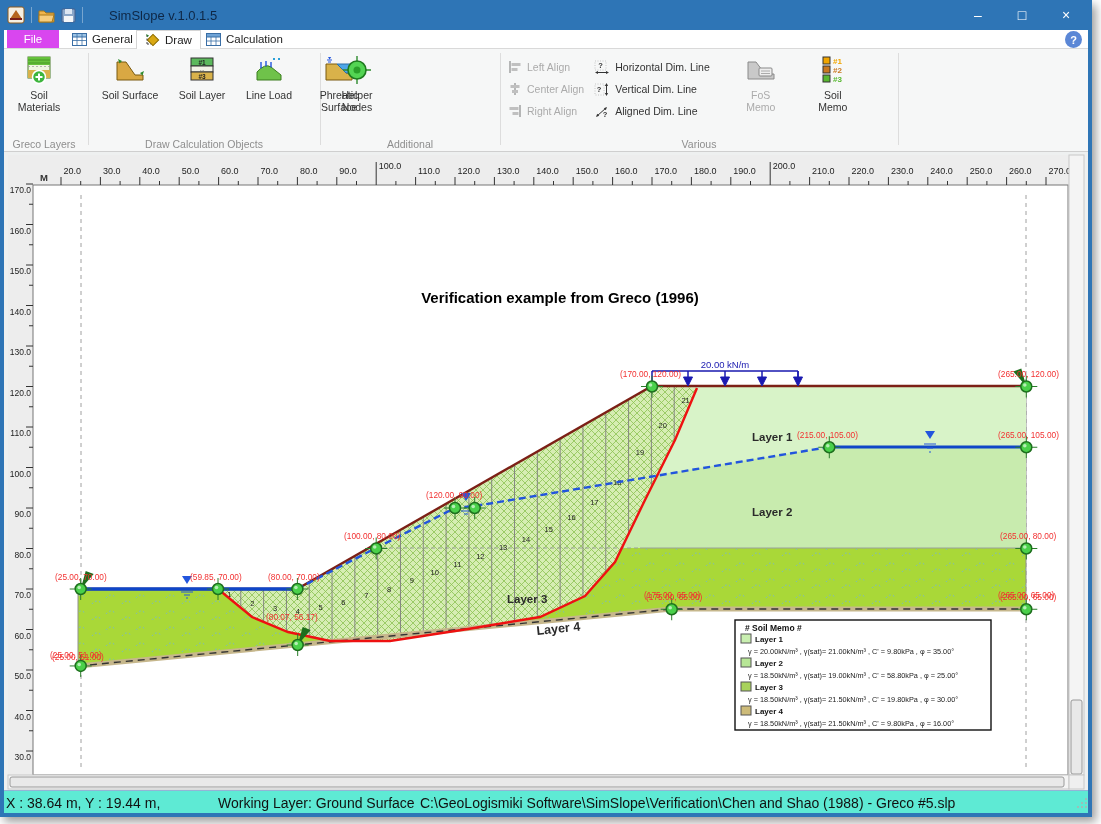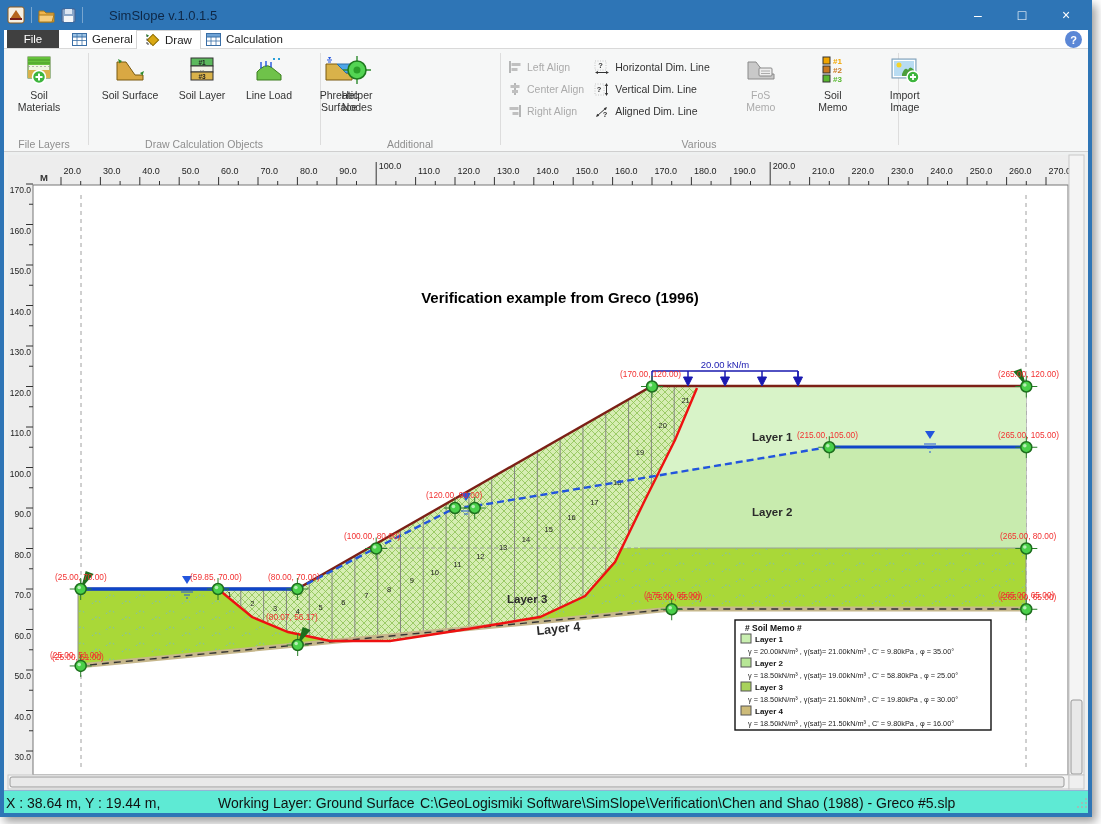--- a/index.html
+++ b/index.html
@@ -8,21 +8,21 @@
   
   .titlebar{position:absolute;left:0;top:0;width:100%;height:30px;background:#2e75b6;border-bottom:1px solid #a3a3a3;display:flex;align-items:center;}
   .qat{display:flex;align-items:center;gap:6px;padding-left:7px;}
   .qat .sep{width:1px;height:16px;background:rgba(255,255,255,.35);}
   .title-text{color:#0e2746;font-size:13px;margin-left:26px;}
   .wctrls{position:absolute;right:4px;top:0;height:30px;display:flex;}
   .wbtn{width:44px;height:30px;color:#fff;font-size:14px;display:flex;align-items:center;justify-content:center;}
   
   .tabrow{position:absolute;left:0;top:30px;width:100%;height:18px;background:#ffffff;}
   .tab{position:absolute;top:0;height:18px;display:flex;align-items:center;gap:5px;font-size:11.5px;color:#222;padding:0 8px;box-sizing:border-box;}
-  .tab-file{left:7px;width:52px;background:#404040;color:#fff;justify-content:center;}
+  .tab-file{left:7px;width:52px;background:#d946ef;color:#fff;justify-content:center;}
   .tab-active{background:#fff;border:1px solid #d5d5d5;border-bottom:none;height:19px;z-index:5;justify-content:flex-end;}
   .helpbtn{position:absolute;right:10px;top:1px;width:17px;height:17px;border-radius:50%;background:#5b87d6;color:#fff;font-size:11px;font-weight:bold;display:flex;align-items:center;justify-content:center;}
   
   .ribbon{position:absolute;left:0;top:48px;width:100%;height:104px;background:#f6f7f7;border-top:1px solid #d9d9d9;border-bottom:1px solid #cfcfcf;box-sizing:border-box;}
   .rsep{position:absolute;top:4px;height:92px;width:1px;background:#ddd;}
   .gcap{position:absolute;bottom:1px;font-size:10.5px;color:#8e8e8e;text-align:center;}
   .ggrp{position:absolute;top:2px;display:flex;gap:2px;}
   .rbtn{display:flex;flex-direction:column;align-items:center;padding:3px 4px 0 4px;min-width:54px;}
   .rbtn .lbl{font-size:10.5px;color:#333;text-align:center;line-height:1.15;margin-top:3px;}
   .rbtn.disabled .lbl{color:#ababab;}
@@ -128,21 +128,21 @@
           <path d="M5 6 H27 M5 9 H27" stroke="#3f8f22" stroke-width="0.8"></path>
           <rect x="5" y="16" width="22" height="8" fill="#d9b24a"></rect>
           <path d="M5 12.5 H27" stroke="#999" stroke-width="0.7" stroke-dasharray="2 2"></path>
           <circle cx="16" cy="23" r="6.5" fill="#3db53d" stroke="#fff" stroke-width="1.5"></circle>
           <path d="M16 19.5 V26.5 M12.5 23 H19.5" stroke="#fff" stroke-width="2"></path>
         </svg>
         <div class="lbl"><span>Soil</span><br>
         <span>Materials</span></div>
       </div>
     </div>
-    <div class="gcap" style="left:0;width:88px;">File Layers</div>
+    <div class="gcap" style="left:0;width:88px;">Greco Layers</div>
 
     <div class="ggrp" style="left:93px;">
       <div class="rbtn" style="min-width:66px;">
         <svg width="34" height="32" viewBox="0 0 34 32">
           <path d="M4 8 L13 8 L22 21 L30 21 L30 26 L4 26 Z" fill="#d9a843" stroke="#7a5a10"></path>
           <path d="M5 5 l4 2 -2.5 2.5 Z" fill="#2e8b2e"></path>
           <path d="M31 17 l-4 2 2.5 2.5 Z" fill="#2e8b2e"></path>
         </svg>
         <div class="lbl"><span>Soil Surface</span></div>
       </div>
@@ -260,32 +260,20 @@
         <svg width="32" height="32" viewBox="0 0 32 32">
           <rect x="6" y="3" width="7" height="7" fill="#f0a500" stroke="#333"></rect>
           <rect x="6" y="12" width="7" height="7" fill="#c87820" stroke="#333"></rect>
           <rect x="6" y="21" width="7" height="7" fill="#58b830" stroke="#333"></rect>
           <text x="16" y="10" font-size="8" font-weight="bold" fill="#f0a500">#1</text>
           <text x="16" y="19" font-size="8" font-weight="bold" fill="#c87820">#2</text>
           <text x="16" y="28" font-size="8" font-weight="bold" fill="#58b830">#3</text>
         </svg>
         <div class="lbl"><span>Soil</span><br>
         <span>Memo</span></div>
-      </div>
-      <div class="rbtn">
-        <svg width="34" height="32" viewBox="0 0 34 32">
-          <rect x="4" y="5" width="24" height="19" fill="#cfe6f5" stroke="#7d9cb5"></rect>
-          <rect x="5.5" y="6.5" width="21" height="16" fill="#b8dcf2" stroke="#fff"></rect>
-          <circle cx="11" cy="11" r="2.5" fill="#f5d327"></circle>
-          <path d="M14 20 q3 -8 6 -4 q2 -5 6 0 V22 H14 Z" fill="#4c9e3c"></path>
-          <circle cx="25" cy="23" r="6" fill="#3db53d" stroke="#fff" stroke-width="1.5"></circle>
-          <path d="M25 20 V26 M22 23 H28" stroke="#fff" stroke-width="1.8"></path>
-        </svg>
-        <div class="lbl"><span>Import</span><br>
-        <span>Image</span></div>
       </div>
     </div>
     <div class="gcap" style="left:500px;width:398px;">Various</div>
   </div>
 
   <svg id="cad" viewBox="0 152 1092 638">
     <defs>
       <pattern id="wavy" width="30" height="16" patternUnits="userSpaceOnUse">
         <path d="M2 12 q5 -6 10 0" stroke="#6fb3d9" fill="none" stroke-width="1" stroke-dasharray="1.5 2.5"></path>
         <path d="M16 6 q5 -6 10 0" stroke="#6fb3d9" fill="none" stroke-width="1" stroke-dasharray="1.5 2.5"></path>

